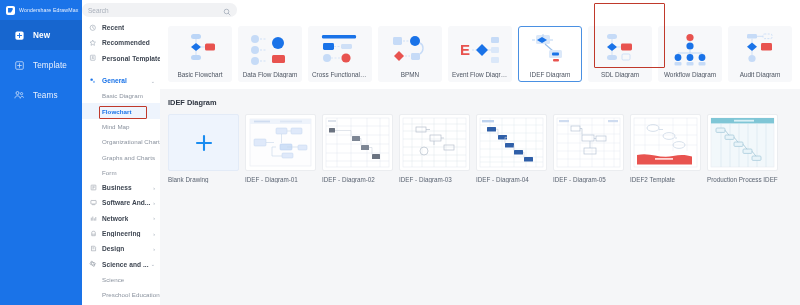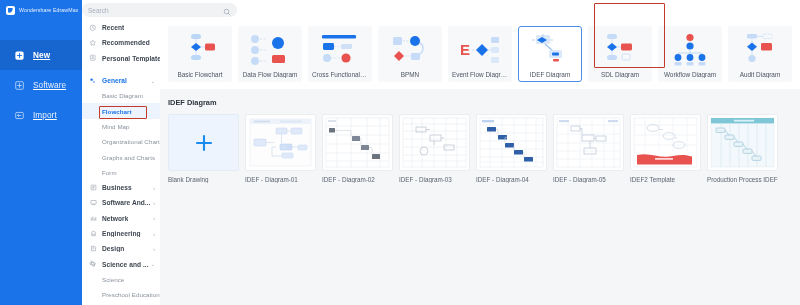--- a/index.html
+++ b/index.html
@@ -35,21 +35,21 @@
     display: flex; align-items: center; justify-content: center;
     flex: 0 0 9px;
   }
   .logo-mark svg { display: block; }
   .logo-text {
     font-size: 5.2px;
     letter-spacing: .12px;
     color: #e8f0fe;
     white-space: nowrap;
   }
-  .rail-items { margin-top: 20px; text-decoration: underline; }
+  .rail-items { margin-top: 0; }
   .rail-item {
     height: 30px;
     display: flex; align-items: center;
     gap: 8px;
     padding-left: 13px;
     cursor: pointer;
     position: relative;
   }
   .rail-item .ri-ico {
     width: 12px; height: 12px;
@@ -242,30 +242,32 @@
         </span>
         <span class="ri-lab">New</span>
       </div>
       <div class="rail-item">
         <span class="ri-ico">
           <svg width="11" height="11" viewBox="0 0 16 16">
               <rect x="2.5" y="2.5" width="11" height="11" rx="1.6" fill="none" stroke="#dbe8fb" stroke-width="1.1"></rect>
               <path d="M8 5.2v5.6M5.2 8h5.6" stroke="#dbe8fb" stroke-width="1.1" stroke-linecap="round"></path>
             </svg>
         </span>
-        <span class="ri-lab">Software</span>
+        <span class="ri-lab">Template</span>
       </div>
       <div class="rail-item">
         <span class="ri-ico">
-          <svg width="11" height="11" viewBox="0 0 16 16">
-              <rect x="2.5" y="3.5" width="11" height="9" rx="1.6" fill="none" stroke="#dbe8fb" stroke-width="1.1"></rect>
-              <path d="M9.8 8H5.4M7 6.2 5.2 8 7 9.8" stroke="#dbe8fb" stroke-width="1.05" stroke-linecap="round" fill="none"></path>
+          <svg width="12" height="12" viewBox="0 0 16 16">
+              <circle cx="6" cy="5.4" r="2" fill="none" stroke="#dbe8fb" stroke-width="1.1"></circle>
+              <path d="M2.6 12.4c0-2 1.6-3.3 3.4-3.3s3.4 1.3 3.4 3.3" fill="none" stroke="#dbe8fb" stroke-width="1.1"></path>
+              <circle cx="11.4" cy="6.2" r="1.5" fill="none" stroke="#dbe8fb" stroke-width="1"></circle>
+              <path d="M10 12.4c0-1.6 1-2.6 2.2-2.6 1 0 1.8.7 1.8 1.8" fill="none" stroke="#dbe8fb" stroke-width="1"></path>
             </svg>
         </span>
-        <span class="ri-lab">Import</span>
+        <span class="ri-lab">Teams</span>
       </div>
     </div>
   </div>
 
   <div class="tree">
 
     <div class="tree-row group">
       <span class="t-ico">
         <svg width="7.5" height="7.5" viewBox="0 0 16 16">
             <circle cx="8" cy="8" r="5.6" fill="none" stroke="#9aa4b2" stroke-width="1.3"></circle>

